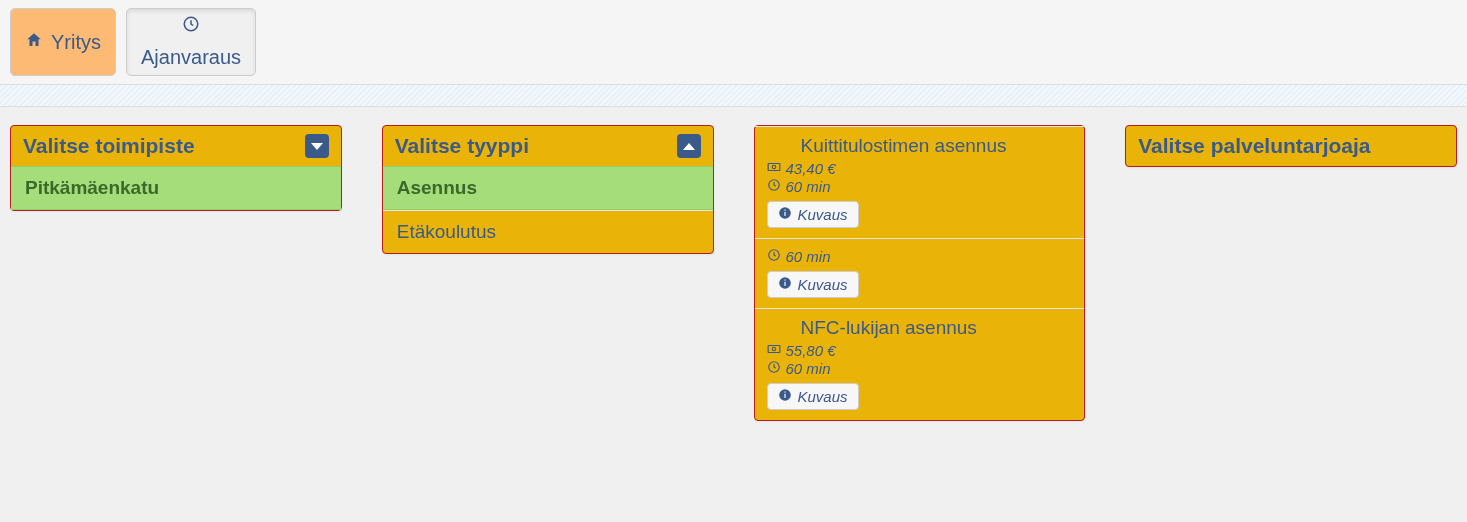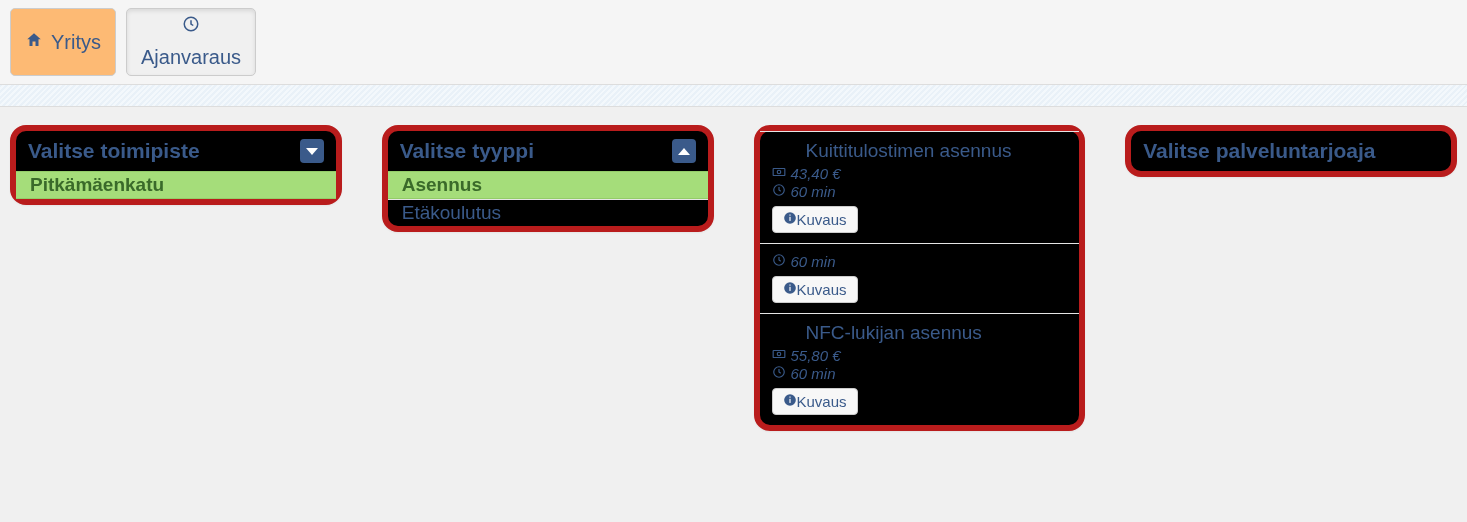--- a/index.html
+++ b/index.html
@@ -40,23 +40,23 @@
     border-bottom: 1px solid #ddd;
   }
   .columns {
     display: flex;
     gap: 40px;
     padding: 18px 10px;
     align-items: flex-start;
   }
   .panel {
     width: 335px;
-    background: #000000;
-    border: 6px solid #b91c1c;
-    border-radius: 16px;
+    background: #eab308;
+    border: 1px solid #b91c1c;
+    border-radius: 4px;
     box-shadow: 0 1px 2px rgba(0,0,0,0.05);
   }
   .panel-header {
     display: flex;
     justify-content: space-between;
     align-items: center;
     padding: 8px 12px;
     font-weight: bold;
     font-size: 21px;
     color: #3a5a8a;
@@ -77,21 +77,21 @@
     border-right: 6px solid transparent;
     border-top: 7px solid #fff;
   }
   .collapse-btn .tri-up {
     width: 0; height: 0;
     border-left: 6px solid transparent;
     border-right: 6px solid transparent;
     border-bottom: 7px solid #fff;
   }
   .list-item {
-    padding: 2px 14px;
+    padding: 10px 14px;
     font-size: 19px;
     font-weight: bold;
     color: #3a5a8a;
     border-top: 1px solid #e5e5e5;
     cursor: pointer;
   }
   .list-item.selected {
     background: #a5dd7a;
     color: #3a6a2a;
     border-top: 1px solid #94cc69;
@@ -119,28 +119,30 @@
     gap: 5px;
     font-style: italic;
     font-size: 15px;
     color: #3a5a8a;
     margin-top: 1px;
   }
   .meta-row svg { width: 14px; height: 14px; fill: none; stroke: #3a5a8a; stroke-width: 2; }
   .kuvaus-btn {
     display: inline-flex;
     align-items: center;
+    gap: 6px;
     background: #f7f7f7;
     border: 1px solid #ccc;
     border-radius: 4px;
     padding: 4px 10px;
     font-size: 15px;
     color: #3a5a8a;
     margin-top: 6px;
     cursor: pointer;
+    font-style: italic;
   }
   .kuvaus-btn svg { width: 14px; height: 14px; fill: #3a5a8a; }
   .panel.provider .panel-header { border-bottom: none; }
   .icon-money { stroke:#3a5a8a; stroke-width:1.5; fill:none; }
 </style>
 </head>
 <body>
 
 <div class="topbar">
   <div class="nav-btn">

